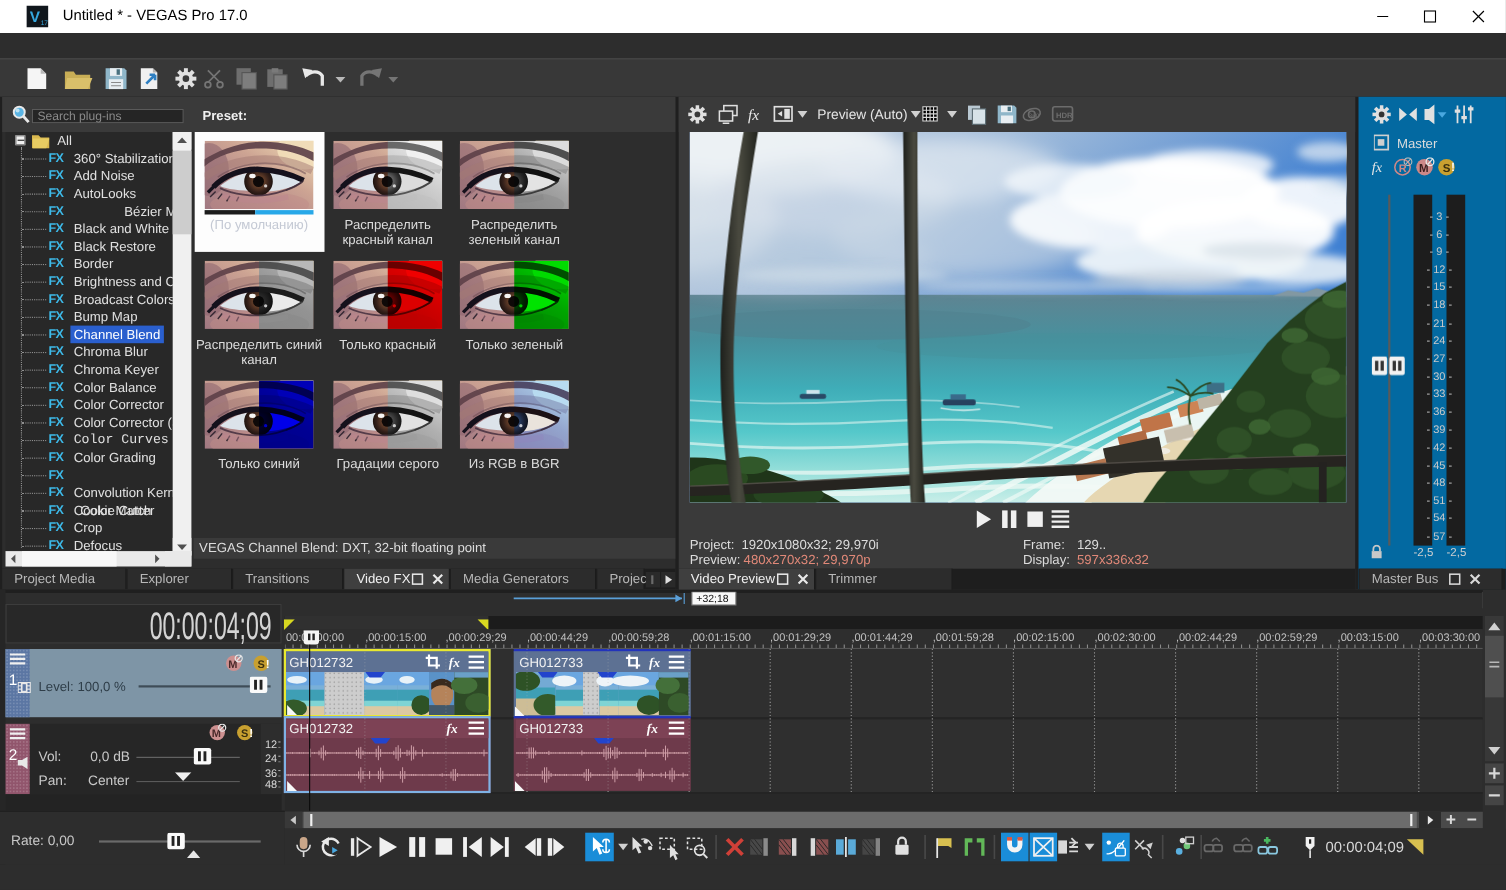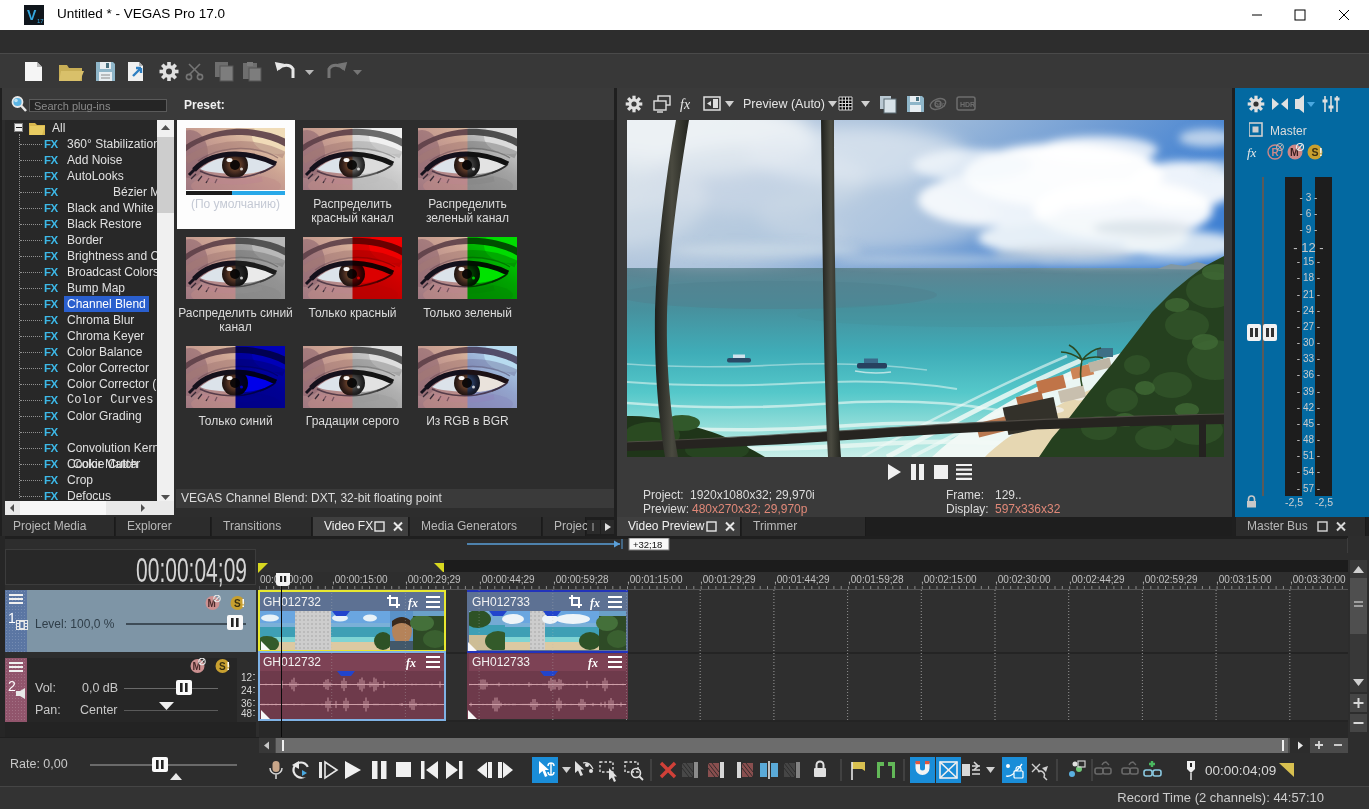--- a/index.html
+++ b/index.html
@@ -32,21 +32,21 @@
 
 .tabbar { position:absolute; height:19px; background:#1e1e1e; }
 .tab { position:absolute; top:0; height:19px; background:#2c2c2c; color:#b8b8b8; font-size:12px; line-height:18px; padding-left:11px; border-right:1px solid #1a1a1a; }
 .tab.active { background:#3f3f3f; color:#f0f0f0; }
 
 
 #prevpanel { left:617px; top:0; width:615px; height:448px; background:#3a3a3a; }
 #prevtoolbar { left:0; top:0; width:615px; height:32px; background:#3a3a3a; }
 #videoframe { left:10px; top:32px; width:597px; height:337px; background:#6a90b8; overflow:hidden; }
 #transport { left:0; top:369px; width:615px; height:30px; }
-#previnfo { left:0; top:399px; width:607px; height:30px; font-size:12px; color:#dcdcdc;margin-left:16px; }
+#previnfo { left:0; top:399px; width:607px; height:30px; font-size:12px; color:#dcdcdc; }
 .salmon { color:#e08878; }
 
 
 #masterpanel { left:1235px; top:0; width:134px; height:448px; background:#0369a1; }
 
 
 #timeline { left:0; top:536px; width:1369px; height:250px; background:#2d2d2d; }
 #statusbar { left:0; top:786px; width:1369px; height:23px; background:#333333; border-top:1px solid #454545; color:#cccccc; font-size:13px; }
 </style>
 </head>
@@ -792,21 +792,21 @@
       <rect x="16" y="0" width="14" height="17" rx="2" fill="#f2f2f2"></rect>
       <rect x="3" y="4" width="3" height="9" fill="#333"></rect>
           <rect x="8" y="4" width="3" height="9" fill="#333"></rect>
       <rect x="19" y="4" width="3" height="9" fill="#333"></rect>
           <rect x="24" y="4" width="3" height="9" fill="#333"></rect>
     </svg>
     <div class="abs" id="dbscale">
     <div class="abs" style="left:50px;top:104px;width:47px;text-align:center;font-size:10px;color:#c8c8c8;">- 3 -</div>
     <div class="abs" style="left:50px;top:120px;width:47px;text-align:center;font-size:10px;color:#c8c8c8;">- 6 -</div>
     <div class="abs" style="left:50px;top:136px;width:47px;text-align:center;font-size:10px;color:#c8c8c8;">- 9 -</div>
-    <div class="abs" style="left:50px;top:152px;width:47px;text-align:center;font-size:13px;color:#c8c8c8;">- 12 -</div>
+    <div class="abs" style="left:50px;top:152px;width:47px;text-align:center;font-size:10px;color:#c8c8c8;">- 12 -</div>
     <div class="abs" style="left:50px;top:168px;width:47px;text-align:center;font-size:10px;color:#c8c8c8;">- 15 -</div>
     <div class="abs" style="left:50px;top:184px;width:47px;text-align:center;font-size:10px;color:#c8c8c8;">- 18 -</div>
     <div class="abs" style="left:50px;top:201px;width:47px;text-align:center;font-size:10px;color:#c8c8c8;">- 21 -</div>
     <div class="abs" style="left:50px;top:217px;width:47px;text-align:center;font-size:10px;color:#c8c8c8;">- 24 -</div>
     <div class="abs" style="left:50px;top:233px;width:47px;text-align:center;font-size:10px;color:#c8c8c8;">- 27 -</div>
     <div class="abs" style="left:50px;top:249px;width:47px;text-align:center;font-size:10px;color:#c8c8c8;">- 30 -</div>
     <div class="abs" style="left:50px;top:265px;width:47px;text-align:center;font-size:10px;color:#c8c8c8;">- 33 -</div>
     <div class="abs" style="left:50px;top:281px;width:47px;text-align:center;font-size:10px;color:#c8c8c8;">- 36 -</div>
     <div class="abs" style="left:50px;top:298px;width:47px;text-align:center;font-size:10px;color:#c8c8c8;">- 39 -</div>
     <div class="abs" style="left:50px;top:314px;width:47px;text-align:center;font-size:10px;color:#c8c8c8;">- 42 -</div>
@@ -1554,17 +1554,14 @@
 <div class="abs" style="left:1350px;top:158px;width:17px;height:18px;background:#454545;"></div>
 <svg class="abs" style="left:1350px;top:158px" width="17" height="18">
         <path d="M8.5,4 v10 M3.5,9 h10" stroke="#d8d8d8" stroke-width="2"></path>
       </svg>
 <div class="abs" style="left:1350px;top:178px;width:17px;height:18px;background:#454545;"></div>
 <svg class="abs" style="left:1350px;top:178px" width="17" height="18">
         <path d="M3.5,9 h10" stroke="#d8d8d8" stroke-width="2"></path>
       </svg>
 </div>
 
-<div class="abs" id="statusbar">
-  <div class="abs" style="right:45px;top:3px;">Record Time (2 channels): 44:57:10</div>
+
 </div>
 
-</div>
-
 </body></html>

